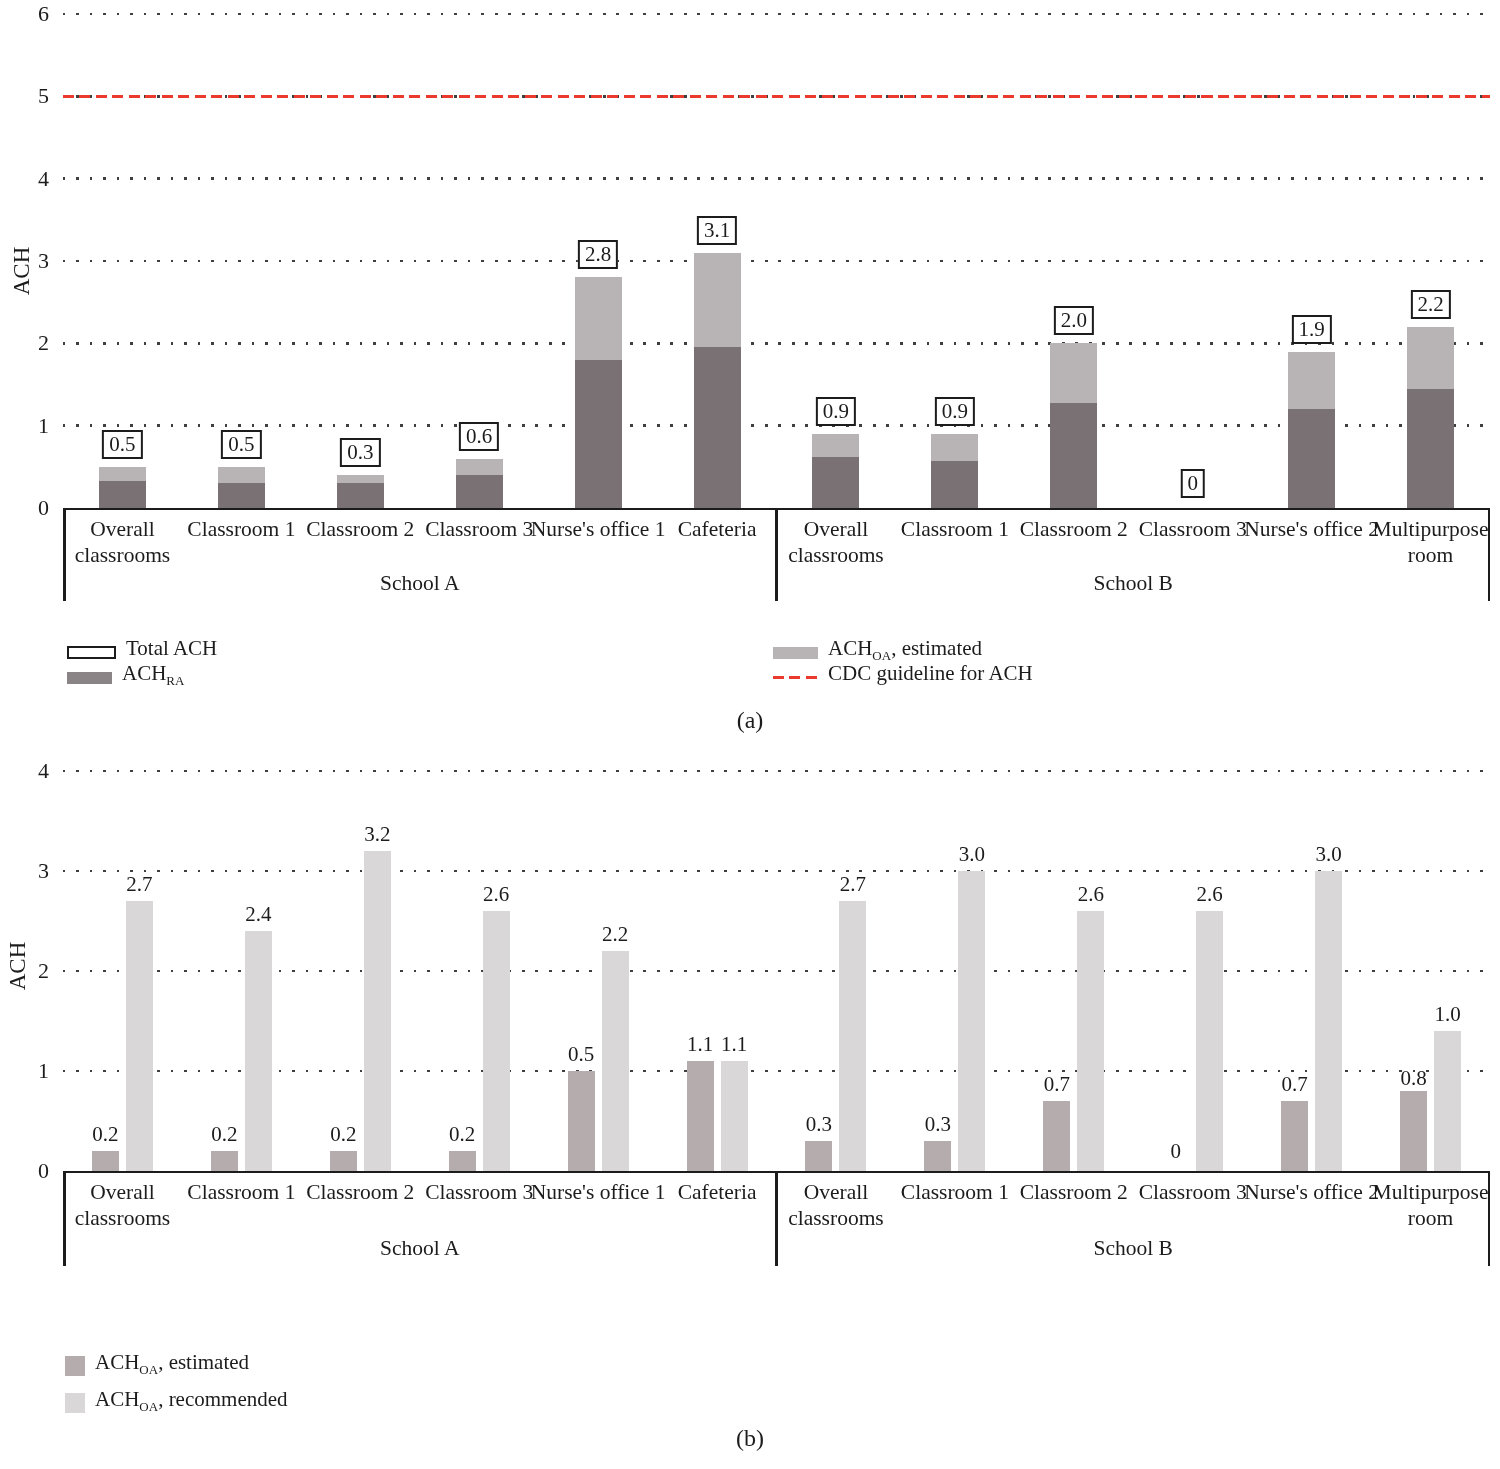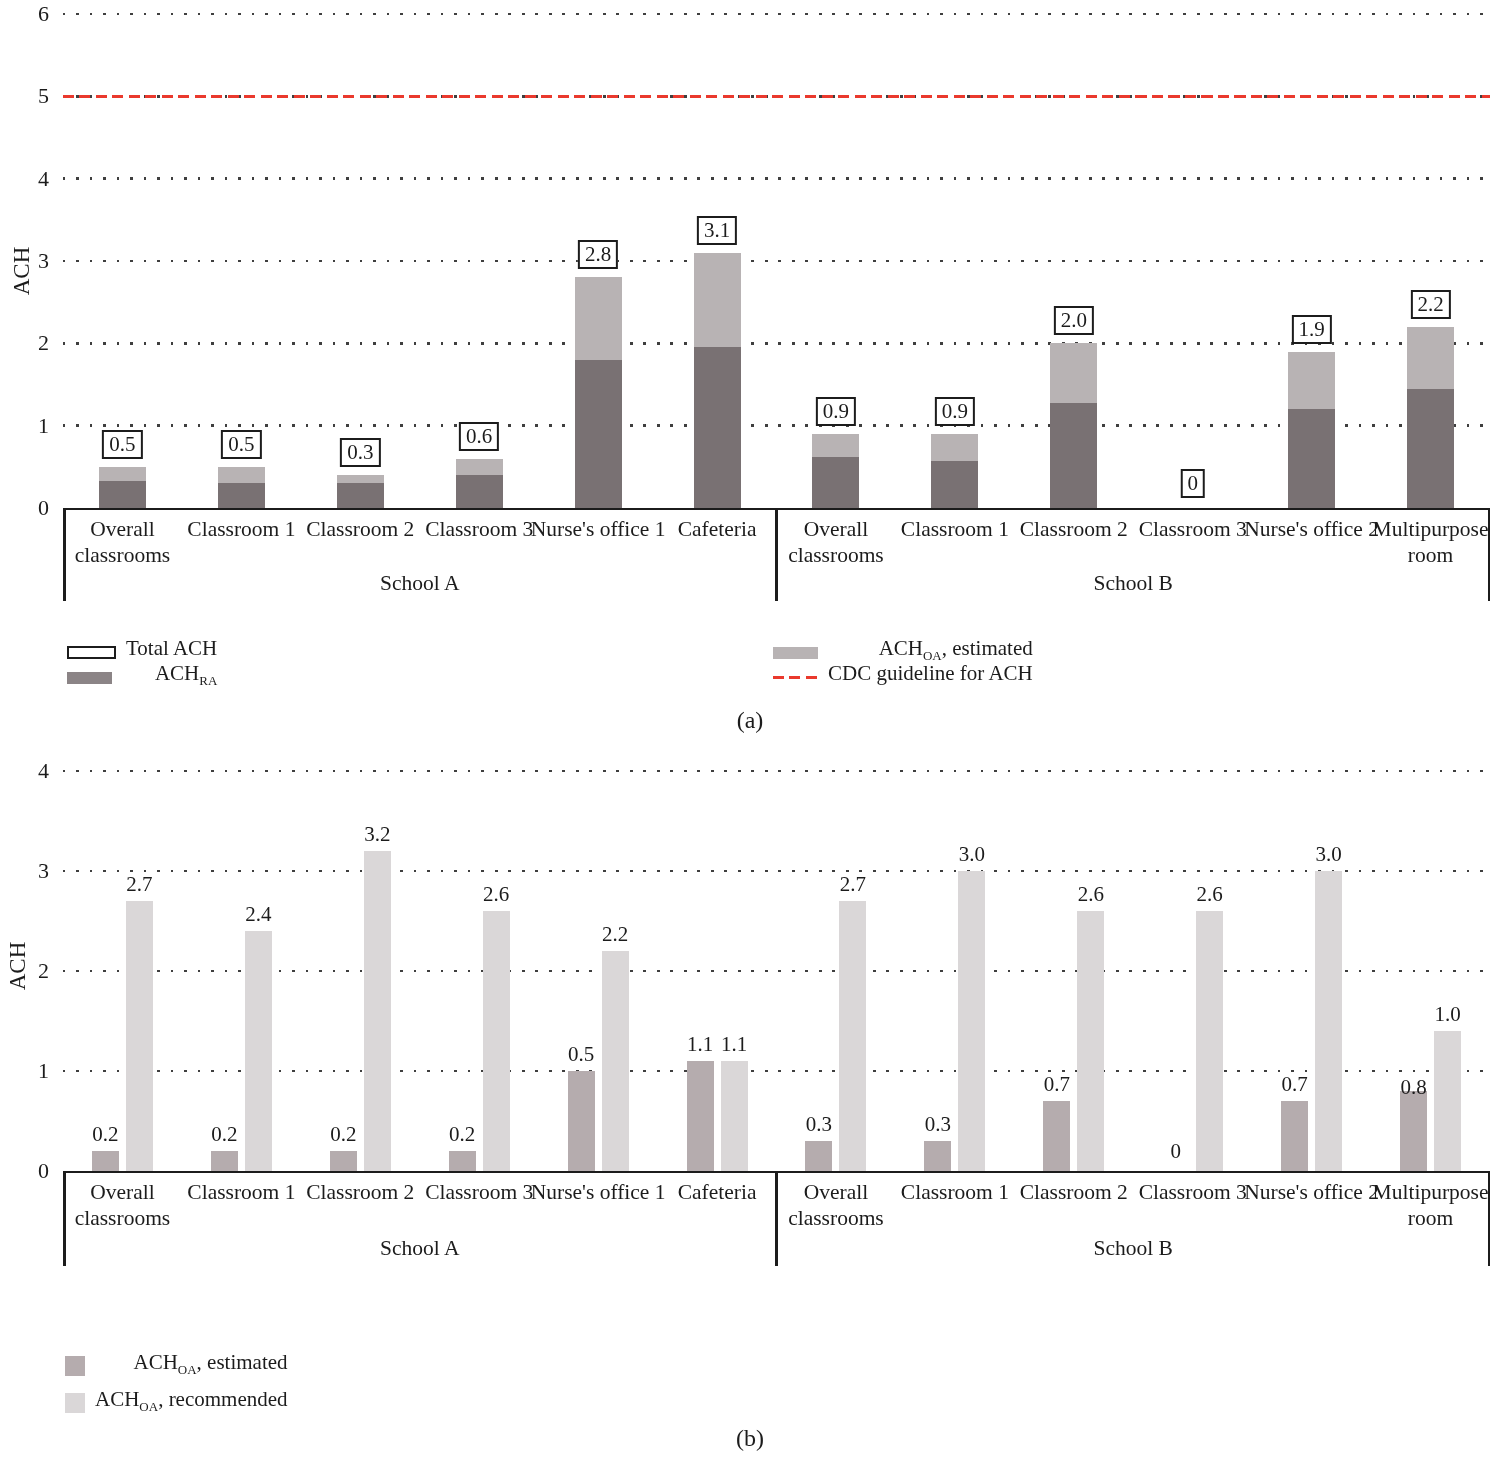--- a/index.html
+++ b/index.html
@@ -46,21 +46,21 @@
   .band { position:absolute; left:63px; width:1299px; }
   .vline { position:absolute; top:0; width:2.5px; height:100%; background:var(--axis); }
   .cat {
     position:absolute; top:8px; transform:translateX(-50%);
     text-align:center; font-size:21.5px; line-height:26px;
   }
   .cat div { white-space:nowrap; }
   .school { position:absolute; transform:translateX(-50%); font-size:21.5px; line-height:26px; }
 
   .legend-col { position:absolute; }
-  .lg-row { display:flex; align-items:center; height:23px; margin-bottom:2px;justify-content:space-between; }
+  .lg-row { display:flex; align-items:center; height:23px; margin-bottom:2px; }
   .sw { margin-right:10px; flex:none; }
   .sw-total { width:45px; height:9px; background:#ffffff; border:2.5px solid var(--axis); }
   .sw-ra   { width:45px; height:12px; background:var(--sw-ra); }
   .sw-oa   { width:45px; height:12px; background:var(--oa-a); }
   .sw-cdc  { width:45px; height:3px;
     background-image:repeating-linear-gradient(to right, var(--cdc) 0 11px, transparent 11px 16.5px); }
   .sw-est  { width:20px; height:20px; background:var(--est-b); }
   .sw-rec  { width:20px; height:20px; background:var(--rec-b); }
   .lg-text { font-size:21px; line-height:23px; white-space:nowrap; }
   .lg-text sub { font-size:13px; }
@@ -257,21 +257,21 @@
       <div class="bar" style="left: 1014.29px; width: 27px; height: 260px; background: rgb(218, 215, 216);"></div>
       <div class="vlab" style="left: 1027.79px; bottom: 265px;">2.6</div>
       <div class="vlab" style="left: 1112.71px; bottom: 8px;">0</div>
       <div class="bar" style="left: 1133.21px; width: 27px; height: 260px; background: rgb(218, 215, 216);"></div>
       <div class="vlab" style="left: 1146.71px; bottom: 265px;">2.6</div>
       <div class="bar" style="left: 1218.12px; width: 27px; height: 70px; background: rgb(181, 172, 174);"></div>
       <div class="vlab" style="left: 1231.62px; bottom: 75px;">0.7</div>
       <div class="bar" style="left: 1252.12px; width: 27px; height: 300px; background: rgb(218, 215, 216);"></div>
       <div class="vlab" style="left: 1265.62px; bottom: 305px;">3.0</div>
       <div class="bar" style="left: 1337.04px; width: 27px; height: 80px; background: rgb(181, 172, 174);"></div>
-      <div class="vlab" style="left: 1350.54px; bottom: 72px;">0.8</div>
+      <div class="vlab" style="left: 1350.54px; bottom: 81px;">0.8</div>
       <div class="bar" style="left: 1371.04px; width: 27px; height: 140px; background: rgb(218, 215, 216);"></div>
       <div class="vlab" style="left: 1384.54px; bottom: 145px;">1.0</div>
     </div>
   <div class="band" id="band-b" style="top:416px; height:95px;">
       <div class="vline" style="left: 0px;"></div>
       <div class="vline" style="left: 712.25px;"></div>
       <div class="vline" style="left: 1424.5px;"></div>
       <div class="cat" style="left: 59.4583px;">
         <div>Overall</div>
         <div>classrooms</div>

